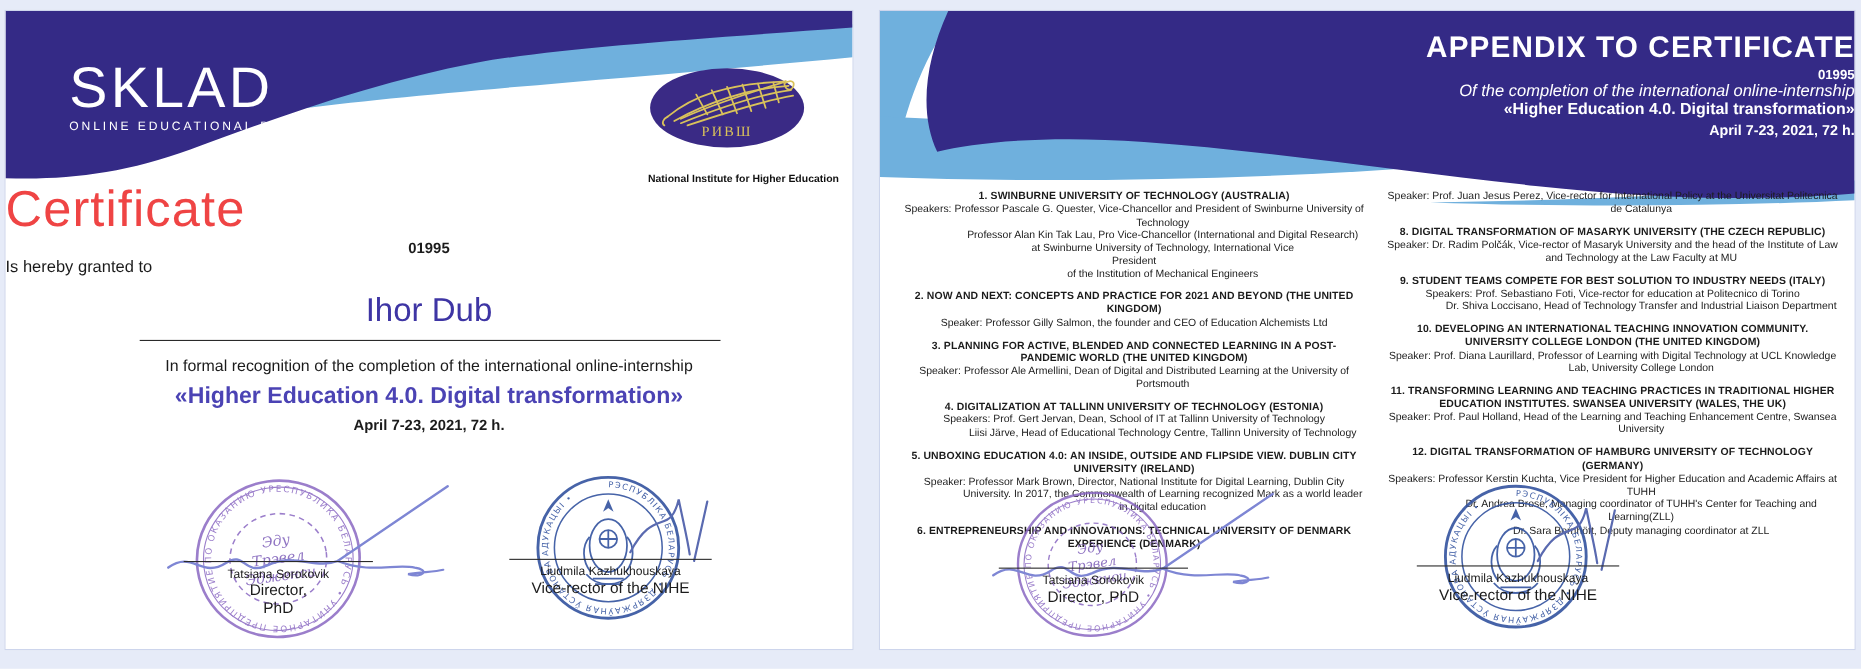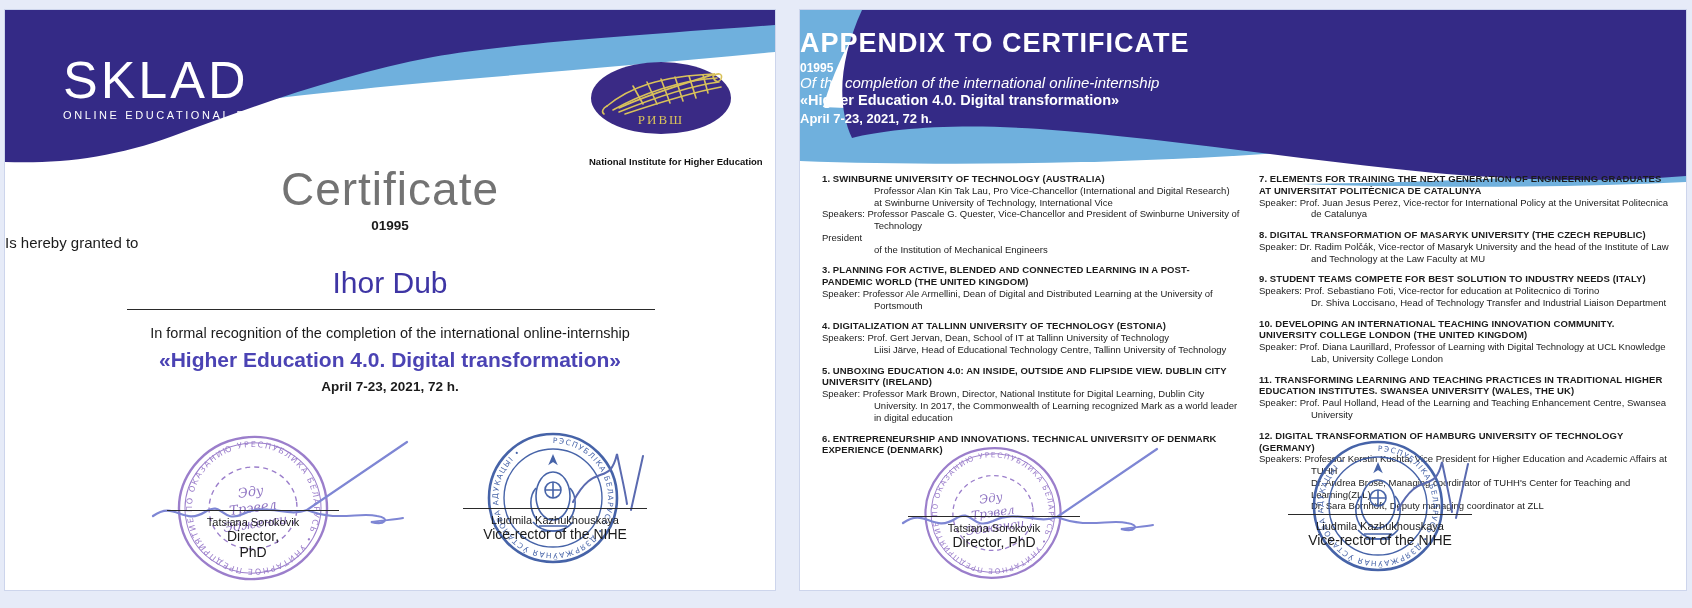--- a/index.html
+++ b/index.html
@@ -22,22 +22,22 @@
   .hdr-svg { position:absolute; top:0; left:0; display:block; }
 
   
   .brand { position:absolute; left:58px; top:44px; color:#fff; }
   .brand-name { font-size:52px; font-weight:400; letter-spacing:3px; line-height:1; }
   .brand-tag  { font-size:11px; font-weight:500; letter-spacing:2.6px; margin-top:3px; }
 
   .inst-logo { position:absolute; left:584px; top:50px; width:144px; text-align:center; }
   .inst-caption { margin-top:16px; font-size:9.5px; font-weight:700; color:#111; white-space:nowrap; }
 
-  .cert-title { position:absolute; top:152px; width:100%; text-align:center;
-                font-size:46px; font-weight:500; letter-spacing:1px; color:#737373; }
+  .cert-title { position:absolute; top:152px; width:100%; text-align:left;
+                font-size:46px; font-weight:500; letter-spacing:1px; color:#ef4444; }
   .cert-number { position:absolute; top:208px; width:100%; text-align:center;
                  font-size:13.5px; font-weight:700; }
   .cert-granted { position:absolute; top:224px; width:100%; text-align:left; font-size:15px; }
   .cert-recipient { position:absolute; top:256px; width:100%; text-align:center;
                     font-size:30px; font-weight:400; color:#3e35a4; }
   .cert-rule { position:absolute; top:299px; left:122px; width:528px; height:0;
                border-top:1.5px solid #2a2a2a; }
   .cert-recognition { position:absolute; top:315px; width:100%; text-align:center; font-size:14.5px; }
   .cert-course { position:absolute; top:338px; width:100%; text-align:center;
                  font-size:21px; font-weight:600; color:#4b43b4; }
@@ -45,32 +45,32 @@
                 font-size:13.5px; font-weight:600; }
 
   
   .signer { position:absolute; text-align:center; }
   .signer .sig-rule { position:absolute; height:0; border-top:1.5px solid #2a2a2a; left:0; right:0; }
   .signer-name { font-size:11px; font-weight:500; }
   .signer-role { font-size:14px; font-weight:500; }
   .stamp-svg, .sig-svg { position:absolute; }
 
   
-  .banner-text { position:absolute; left:0; width:100%; text-align:left; color:#fff; }
+  .banner-text { position:absolute; left:0; width:100%; text-align:right; color:#fff; }
   .bn-title  { top:18px;  font-size:27px; font-weight:600; letter-spacing:1px; }
   .bn-number { top:51px;  font-size:12px; font-weight:600; }
   .bn-sub1   { top:64px;  font-size:15px; font-weight:500;font-style:italic; }
   .bn-sub2   { top:82px;  font-size:14.5px; font-weight:600; }
   .bn-dates  { top:101px; font-size:13px; font-weight:600; }
 
   
   .col { position:absolute; top:163px; font-size:9.5px; line-height:1.24; font-weight:500; }
   .col-1 { left:22px;  width:418px; }
   .col-2 { left:459px; width:414px; }
-  .item { margin-bottom:9px; }
+  .item { margin-bottom:9px;text-align:center; }
   .item-title { font-weight:700; letter-spacing:0.1px; }
   .item-line.hang  { padding-left:52px; text-indent:-52px; }
   .item-line.cont  { padding-left:52px; }
   .item-line.flush { padding-left:0; }
 </style>
 </head>
 <body>
 
 <div class="page page-left">
 
@@ -179,45 +179,48 @@
 
   <div class="banner-text bn-title">APPENDIX TO CERTIFICATE</div>
   <div class="banner-text bn-number">01995</div>
   <div class="banner-text bn-sub1">Of the completion of the international online-internship</div>
   <div class="banner-text bn-sub2">«Higher Education 4.0. Digital transformation»</div>
   <div class="banner-text bn-dates">April 7-23, 2021, 72 h.</div>
 
   <div class="col col-1">
       <div class="item">
         <div class="item-title">1. SWINBURNE UNIVERSITY OF TECHNOLOGY (AUSTRALIA)</div>
+        <div class="item-line hang">Speakers: Professor Pascale G. Quester, Vice-Chancellor and President of Swinburne University of Technology</div>
         <div class="item-line cont">Professor Alan Kin Tak Lau, Pro Vice-Chancellor (International and Digital Research) at Swinburne University of Technology, International Vice</div>
-        <div class="item-line hang">Speakers: Professor Pascale G. Quester, Vice-Chancellor and President of Swinburne University of Technology</div>
         <div class="item-line flush">President</div>
         <div class="item-line cont">of the Institution of Mechanical Engineers</div>
+      </div>
+      <div class="item">
+        <div class="item-title">2. NOW AND NEXT: CONCEPTS AND PRACTICE FOR 2021 AND BEYOND (THE UNITED KINGDOM)</div>
+        <div class="item-line hang">Speaker: Professor Gilly Salmon, the founder and CEO of Education Alchemists Ltd</div>
       </div>
       <div class="item">
         <div class="item-title">3. PLANNING FOR ACTIVE, BLENDED AND CONNECTED LEARNING IN A POST-PANDEMIC WORLD (THE UNITED KINGDOM)</div>
         <div class="item-line hang">Speaker: Professor Ale Armellini, Dean of Digital and Distributed Learning at the University of Portsmouth</div>
       </div>
       <div class="item">
         <div class="item-title">4. DIGITALIZATION AT TALLINN UNIVERSITY OF TECHNOLOGY (ESTONIA)</div>
         <div class="item-line hang">Speakers: Prof. Gert Jervan, Dean, School of IT at Tallinn University of Technology</div>
         <div class="item-line cont">Liisi Järve, Head of Educational Technology Centre, Tallinn University of Technology</div>
       </div>
       <div class="item">
         <div class="item-title">5. UNBOXING EDUCATION 4.0: AN INSIDE, OUTSIDE AND FLIPSIDE VIEW. DUBLIN CITY UNIVERSITY (IRELAND)</div>
         <div class="item-line hang">Speaker: Professor Mark Brown, Director, National Institute for Digital Learning, Dublin City University. In 2017, the Commonwealth of Learning recognized Mark as a world leader in digital education</div>
       </div>
       <div class="item">
         <div class="item-title">6. ENTREPRENEURSHIP AND INNOVATIONS. TECHNICAL UNIVERSITY OF DENMARK EXPERIENCE (DENMARK)</div>
       </div>
     </div>
   <div class="col col-2">
       <div class="item">
-        <div class="item-title">7. ELEMENTS FOR TRAINING THE NEXT GENERATION OF ENGINEERING GRADUATES AT UNIVERSITAT POLITÈCNICA DE CATALUNYA</div>
         <div class="item-line hang">Speaker: Prof. Juan Jesus Perez, Vice-rector for International Policy at the Universitat Politecnica de Catalunya</div>
       </div>
       <div class="item">
         <div class="item-title">8. DIGITAL TRANSFORMATION OF MASARYK UNIVERSITY (THE CZECH REPUBLIC)</div>
         <div class="item-line hang">Speaker: Dr. Radim Polčák, Vice-rector of Masaryk University and the head of the Institute of Law and Technology at the Law Faculty at MU</div>
       </div>
       <div class="item">
         <div class="item-title">9. STUDENT TEAMS COMPETE FOR BEST SOLUTION TO INDUSTRY NEEDS (ITALY)</div>
         <div class="item-line hang">Speakers: Prof. Sebastiano Foti, Vice-rector for education at Politecnico di Torino</div>
         <div class="item-line cont">Dr. Shiva Loccisano, Head of Technology Transfer and Industrial Liaison Department</div>

